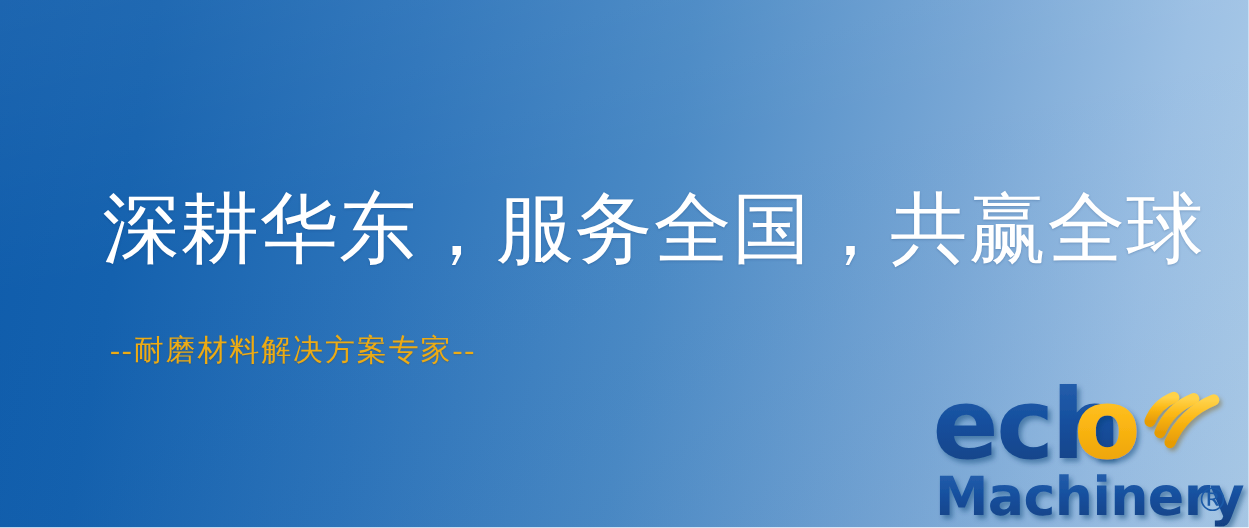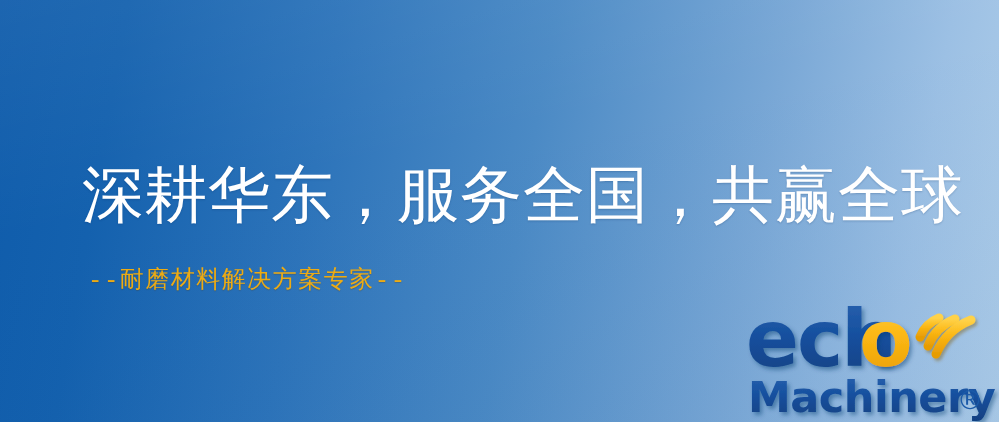--- a/index.html
+++ b/index.html
@@ -45,29 +45,28 @@
     position: absolute;
     left: 82px;
     top: 152px;
     font-family: "DejaVu Serif", "Liberation Serif", serif;
     font-size: 62px;
     line-height: 1.0;
     color: #ffffff;
     letter-spacing: 1px;
     white-space: nowrap;
     text-shadow: 0 1px 2px rgba(0,40,90,0.22);
-    margin-top: 12px;
   }
 
   
   .subtitle {
     position: absolute;
     left: 88px;
     top: 268px;
-    font-family: Liberation Mono, monospace;
+    font-family: Liberation Serif, serif;
     font-size: 24px;
     line-height: 1.1;
     color: #ecab14;
     letter-spacing: 1.5px;
     white-space: nowrap;
     text-shadow: 0 1px 1px rgba(90,55,0,0.25);
     text-align: right;
   }
 
   

